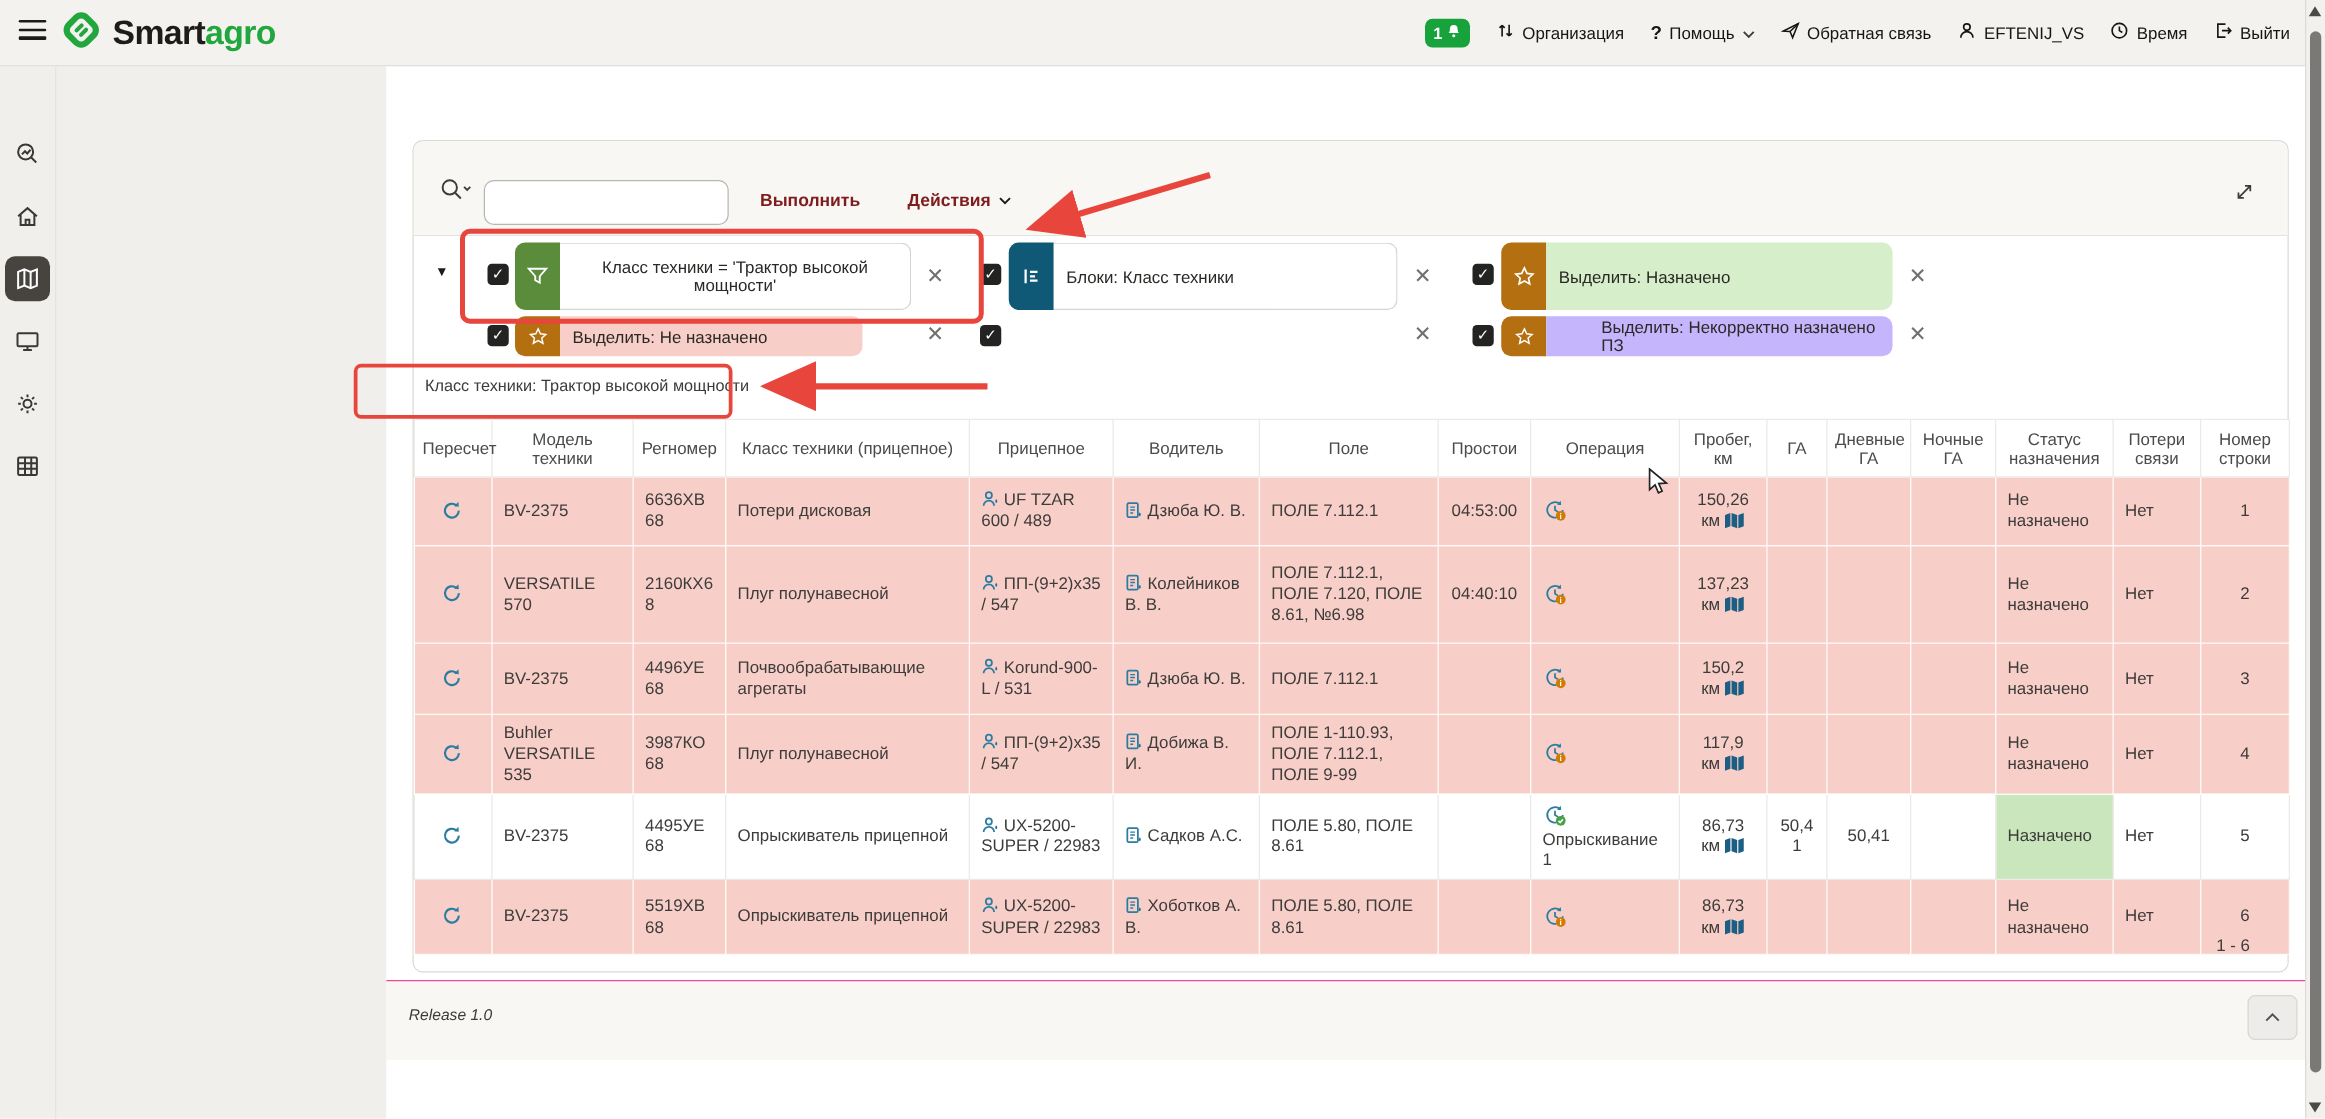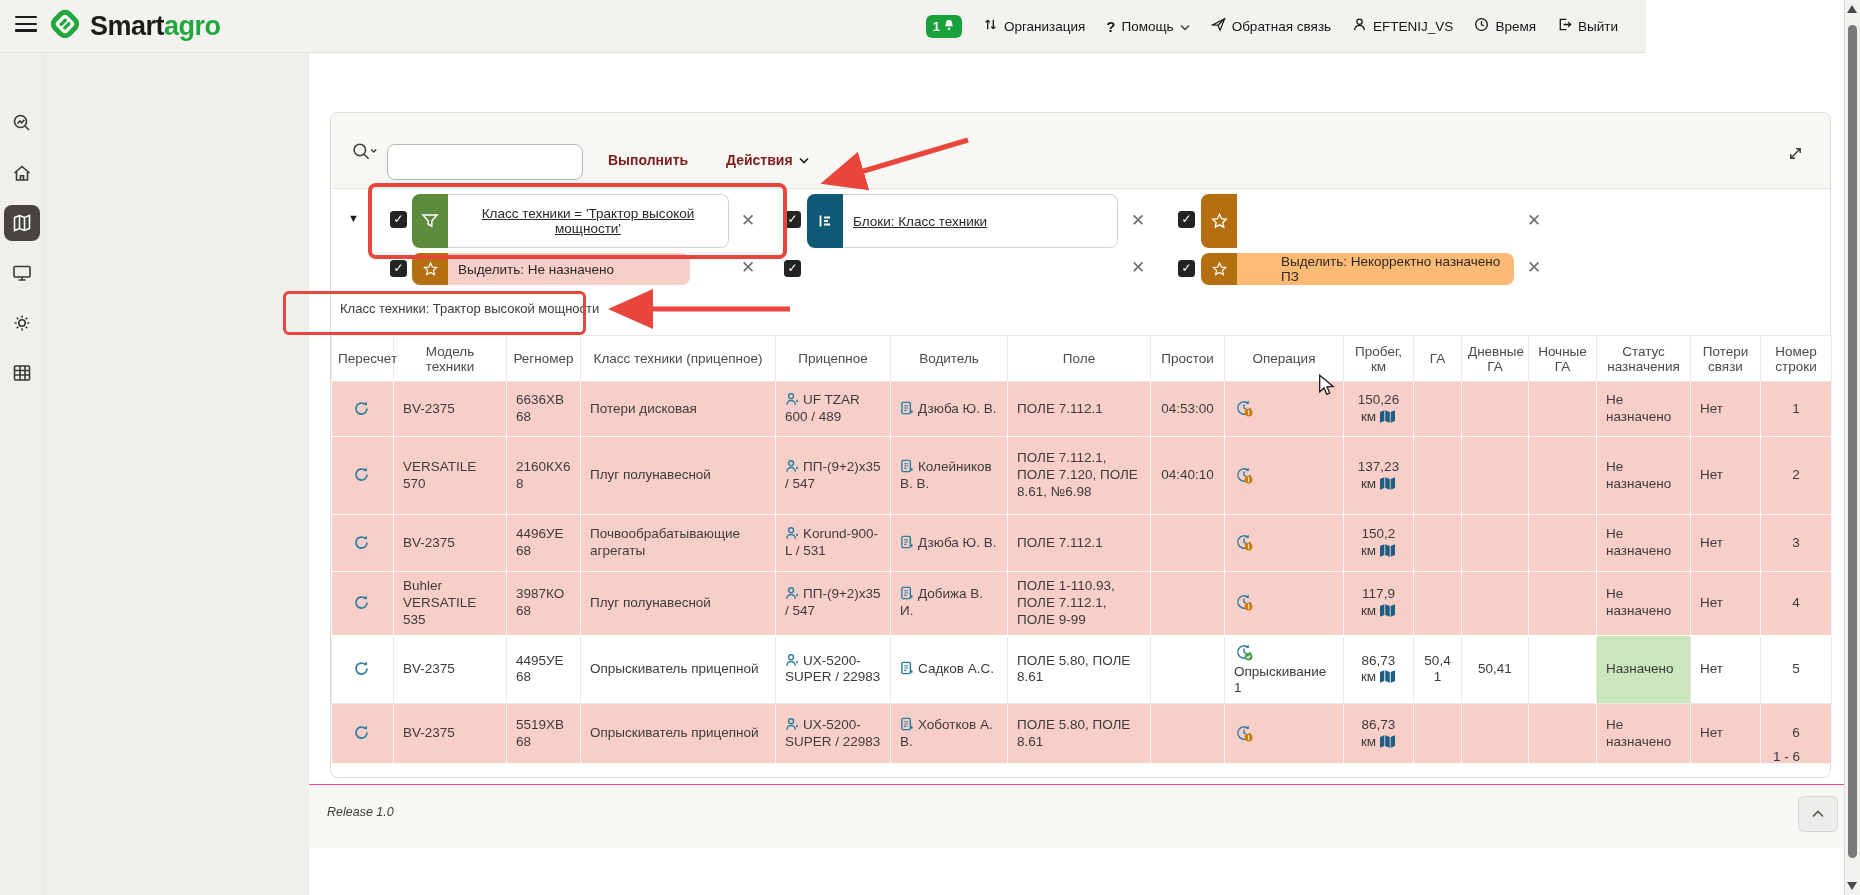--- a/index.html
+++ b/index.html
@@ -1,21 +1,21 @@
 <!DOCTYPE html>
 <html><head>
 <meta charset="utf-8">
 <style>
   html,body{margin:0;padding:0;}
   body{width:1860px;height:895px;overflow:hidden;font-family:"Liberation Sans",sans-serif;background:#fff;color:#1d1c1a;}
   .screen{position:relative;width:1860px;height:895px;overflow:hidden;}
   .abs{position:absolute;}
 
   
-  .app-header{position:absolute;left:0;top:0;width:1646px;height:52px;background:#f4f2ef;border-bottom:1px solid #e2e0dc;z-index:5;}
+  .app-header{position:absolute;left:0;top:0;width:1860px;height:52px;background:#f4f2ef;border-bottom:1px solid #e2e0dc;z-index:5;}
   .burger{position:absolute;left:15px;top:16px;width:22px;height:16px;cursor:pointer;}
   .burger span{display:block;height:2.4px;background:#1b1b1b;margin-bottom:4.2px;border-radius:1px;}
   .logo{position:absolute;left:48px;top:7px;display:flex;align-items:center;gap:8px;}
   .logo-text{font-size:27px;font-weight:700;letter-spacing:-.5px;}
   .logo-text .g{color:#22a63e;}
   .hdr-right{position:absolute;right:28px;top:0;height:52px;display:flex;align-items:center;gap:21px;font-size:13.5px;color:#161616;}
   .hdr-item{display:flex;align-items:center;gap:6px;cursor:pointer;white-space:nowrap;}
   .badge{display:flex;align-items:center;gap:3px;background:#17a23c;color:#fff;border-radius:6px;padding:4px 7px;font-size:13px;font-weight:700;}
   .qmark{font-weight:700;font-size:15px;}
 
@@ -53,21 +53,21 @@
   .expand{position:absolute;right:26px;top:32px;cursor:pointer;}
 
   
   .disc{position:absolute;left:17px;top:99px;font-size:11px;color:#1b1b1b;cursor:pointer;}
   .cbx{position:absolute;width:17px;height:17px;background:#232321;border-radius:3.5px;cursor:pointer;color:#fff;font-size:12px;line-height:17px;text-align:center;}
   .cbx::after{content:"✓";}
   .chip{position:absolute;display:flex;border-radius:8px;}
   .chip .cic{width:36px;display:flex;align-items:center;justify-content:center;border-radius:8px 0 0 8px;flex:0 0 36px;}
   .cic.olive{background:#5a8c3c;} .cic.teal{background:#0f5876;} .cic.amber{background:#b46f10;}
   .chip .cbody{flex:1;display:flex;align-items:center;font-size:13.5px;color:#2a2926;border-radius:0 8px 8px 0;padding:0 10px;box-sizing:border-box;}
-  .cbody.bordered{background:#fff;border:1px solid #d6d4d0;border-left:none;text-decoration:underline;}
+  .cbody.bordered{background:#fff;border:1px solid #d6d4d0;border-left:none;}
   .cbody.center{justify-content:center;text-align:center;}
   .chip-x{position:absolute;font-size:17px;color:#72706c;cursor:pointer;line-height:1;}
 
   .group-label{position:absolute;left:9px;top:188px;font-size:13px;color:#3c3b38;}
 
   
   table.grid{position:absolute;left:0;top:222px;width:1501px;border-collapse:collapse;table-layout:fixed;font-size:13.5px;color:#3d3c3a;}
   table.grid th{font-weight:400;color:#4c4b49;text-align:center;border:1px solid #eceae6;border-top:1px solid #eceae6;padding:4px 6px;height:46px;box-sizing:border-box;background:#fff;}
   table.grid td{padding:6px 9px;vertical-align:middle;line-height:1.25;box-sizing:border-box;word-wrap:break-word;}
   tr.pink td{background:#f8cfc8;border:1px solid rgba(255,255,255,.85);}
@@ -320,20 +320,21 @@
     </div>
     <span class="chip-x" style="left:800px;top:99px;">✕</span>
 
     <span class="cbx" style="left:847px;top:98px;"></span>
     <div class="chip" style="left:870px;top:81px;width:313px;height:54px;">
       <div class="cic amber">
           <svg viewBox="0 0 20 20" width="19" height="19" fill="none" stroke="#fff" stroke-width="1.4">
             <path d="M10 2.5l2.2 4.6 5 .6-3.7 3.4 1 4.9-4.5-2.5-4.5 2.5 1-4.9L2.8 7.7l5-.6Z"></path>
           </svg>
         </div>
+      <div class="cbody" style="background: rgb(214, 238, 201);">Выделить: Назначено</div>
     </div>
     <span class="chip-x" style="left:1196px;top:99px;">✕</span>
 
     <span class="cbx" style="left:59px;top:147px;"></span>
     <div class="chip" style="left:81px;top:140px;width:278px;height:32px;">
       <div class="cic amber">
           <svg viewBox="0 0 20 20" width="17" height="17" fill="none" stroke="#fff" stroke-width="1.4">
             <path d="M10 2.5l2.2 4.6 5 .6-3.7 3.4 1 4.9-4.5-2.5-4.5 2.5 1-4.9L2.8 7.7l5-.6Z"></path>
           </svg>
         </div>
@@ -344,21 +345,21 @@
     <span class="cbx" style="left:453px;top:147px;"></span>
     <span class="chip-x" style="left:800px;top:146px;">✕</span>
 
     <span class="cbx" style="left:847px;top:147px;"></span>
     <div class="chip" style="left:870px;top:140px;width:313px;height:32px;">
       <div class="cic amber">
           <svg viewBox="0 0 20 20" width="17" height="17" fill="none" stroke="#fff" stroke-width="1.4">
             <path d="M10 2.5l2.2 4.6 5 .6-3.7 3.4 1 4.9-4.5-2.5-4.5 2.5 1-4.9L2.8 7.7l5-.6Z"></path>
           </svg>
         </div>
-      <div class="cbody" style="background: #fdba74; padding-left: 44px;">Выделить: Некорректно назначено ПЗ</div>
+      <div class="cbody" style="background: #c4b5fd; padding-left: 44px;">Выделить: Некорректно назначено ПЗ</div>
     </div>
     <span class="chip-x" style="left:1196px;top:146px;">✕</span>
 
     <div class="group-label">Класс техники: Трактор высокой мощности</div>
 
     <table class="grid">
       <colgroup>
         <col style="width:62px">
           <col style="width:113px">
           <col style="width:74px">

